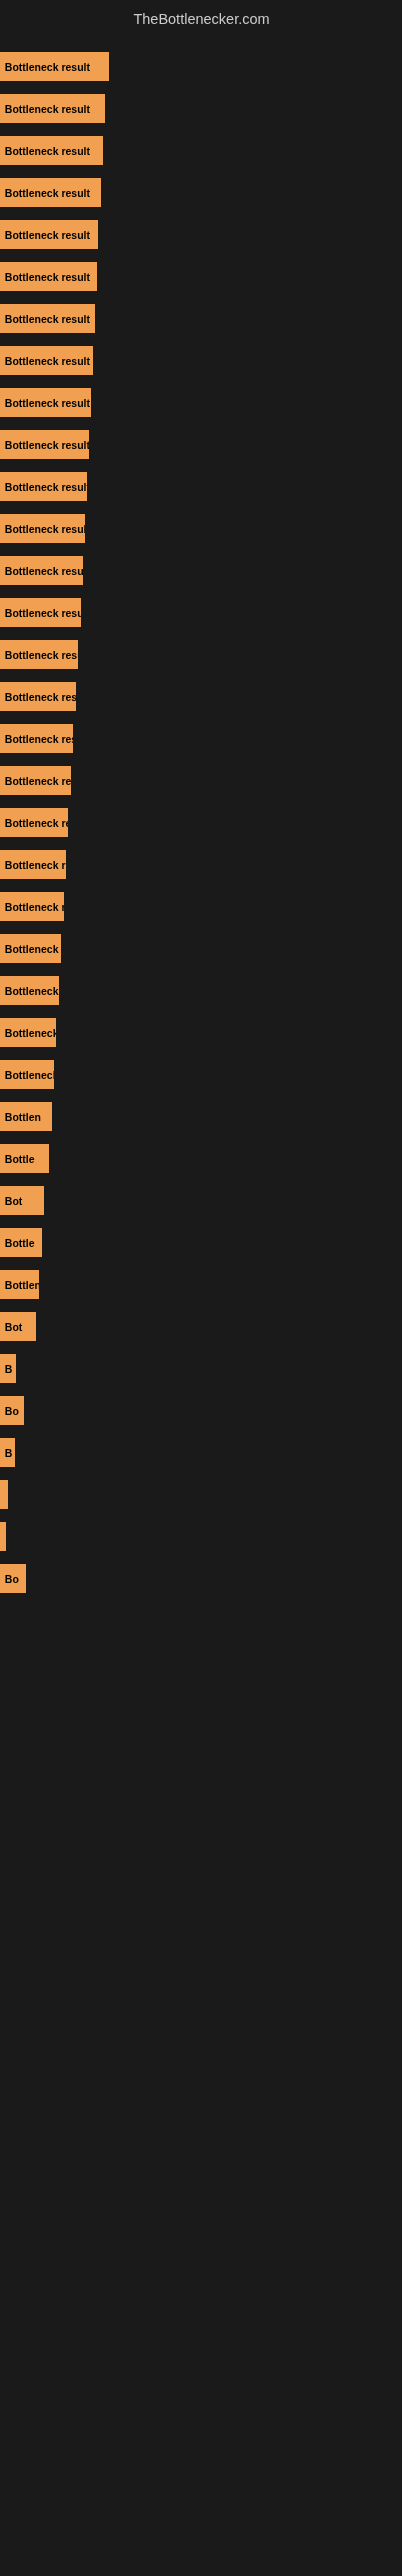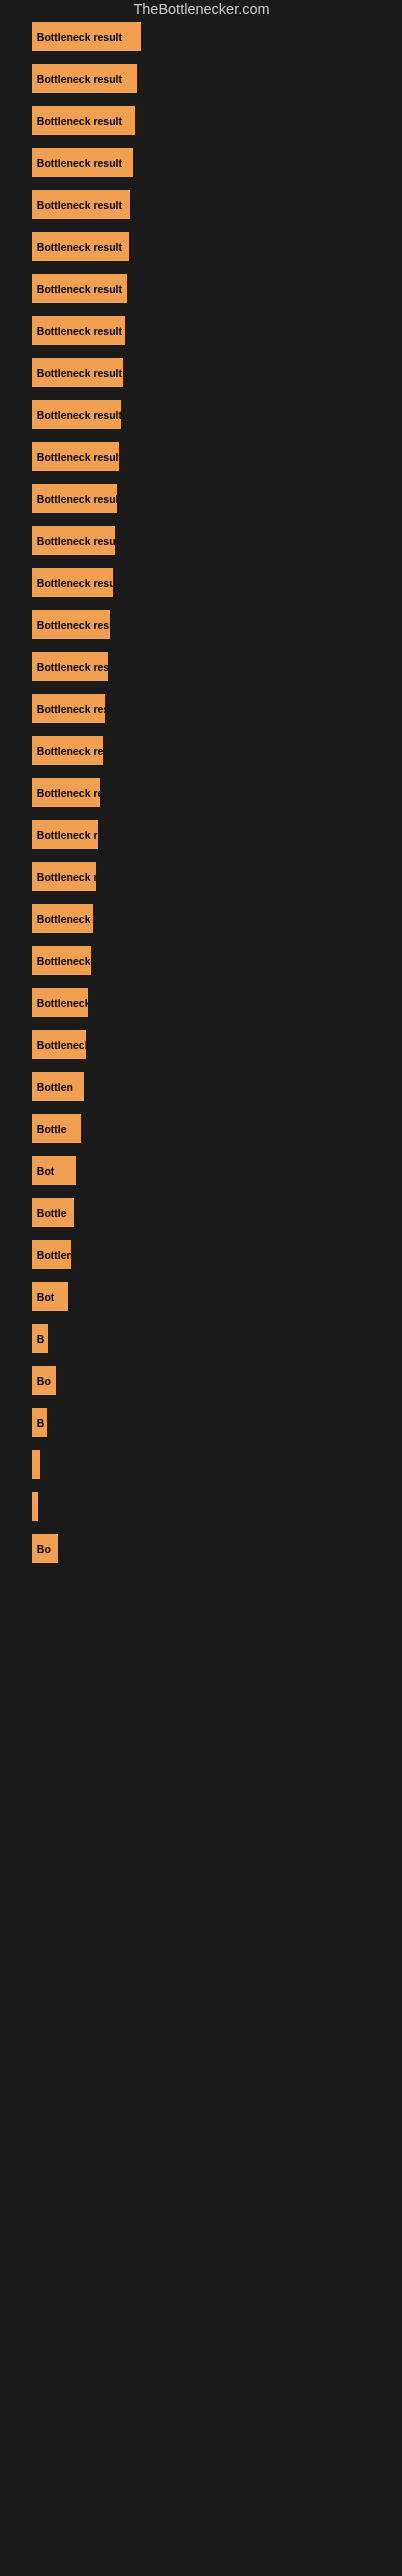--- a/index.html
+++ b/index.html
@@ -11,39 +11,38 @@
       background-color: #1a1a1a;
       width: 403px;
       min-height: 2576px;
       font-family: Arial, sans-serif;
       position: relative;
     }
     .site-title {
       text-align: center;
       color: #cccccc;
       font-size: 14.5px;
-      padding: 1px 0;
+      padding: 11px 0;
       font-weight: normal;
     }
     .bar-container {
       position: relative;
       height: 42px;
       margin-bottom: 0;
     }
     .bar {
       position: absolute;
       left: 0;
-      top: 4px;
+      top: 14px;
       height: 29px;
       background-color: #f0a050;
       display: flex;
       align-items: center;
       padding-left: 4.8px;
       overflow: hidden;
-      margin-left: 32px;
     }
     .bar-label {
       color: #000000;
       font-size: 10.5px;
       font-weight: bold;
       white-space: nowrap;
     }
   </style>
 </head>
 <body>

